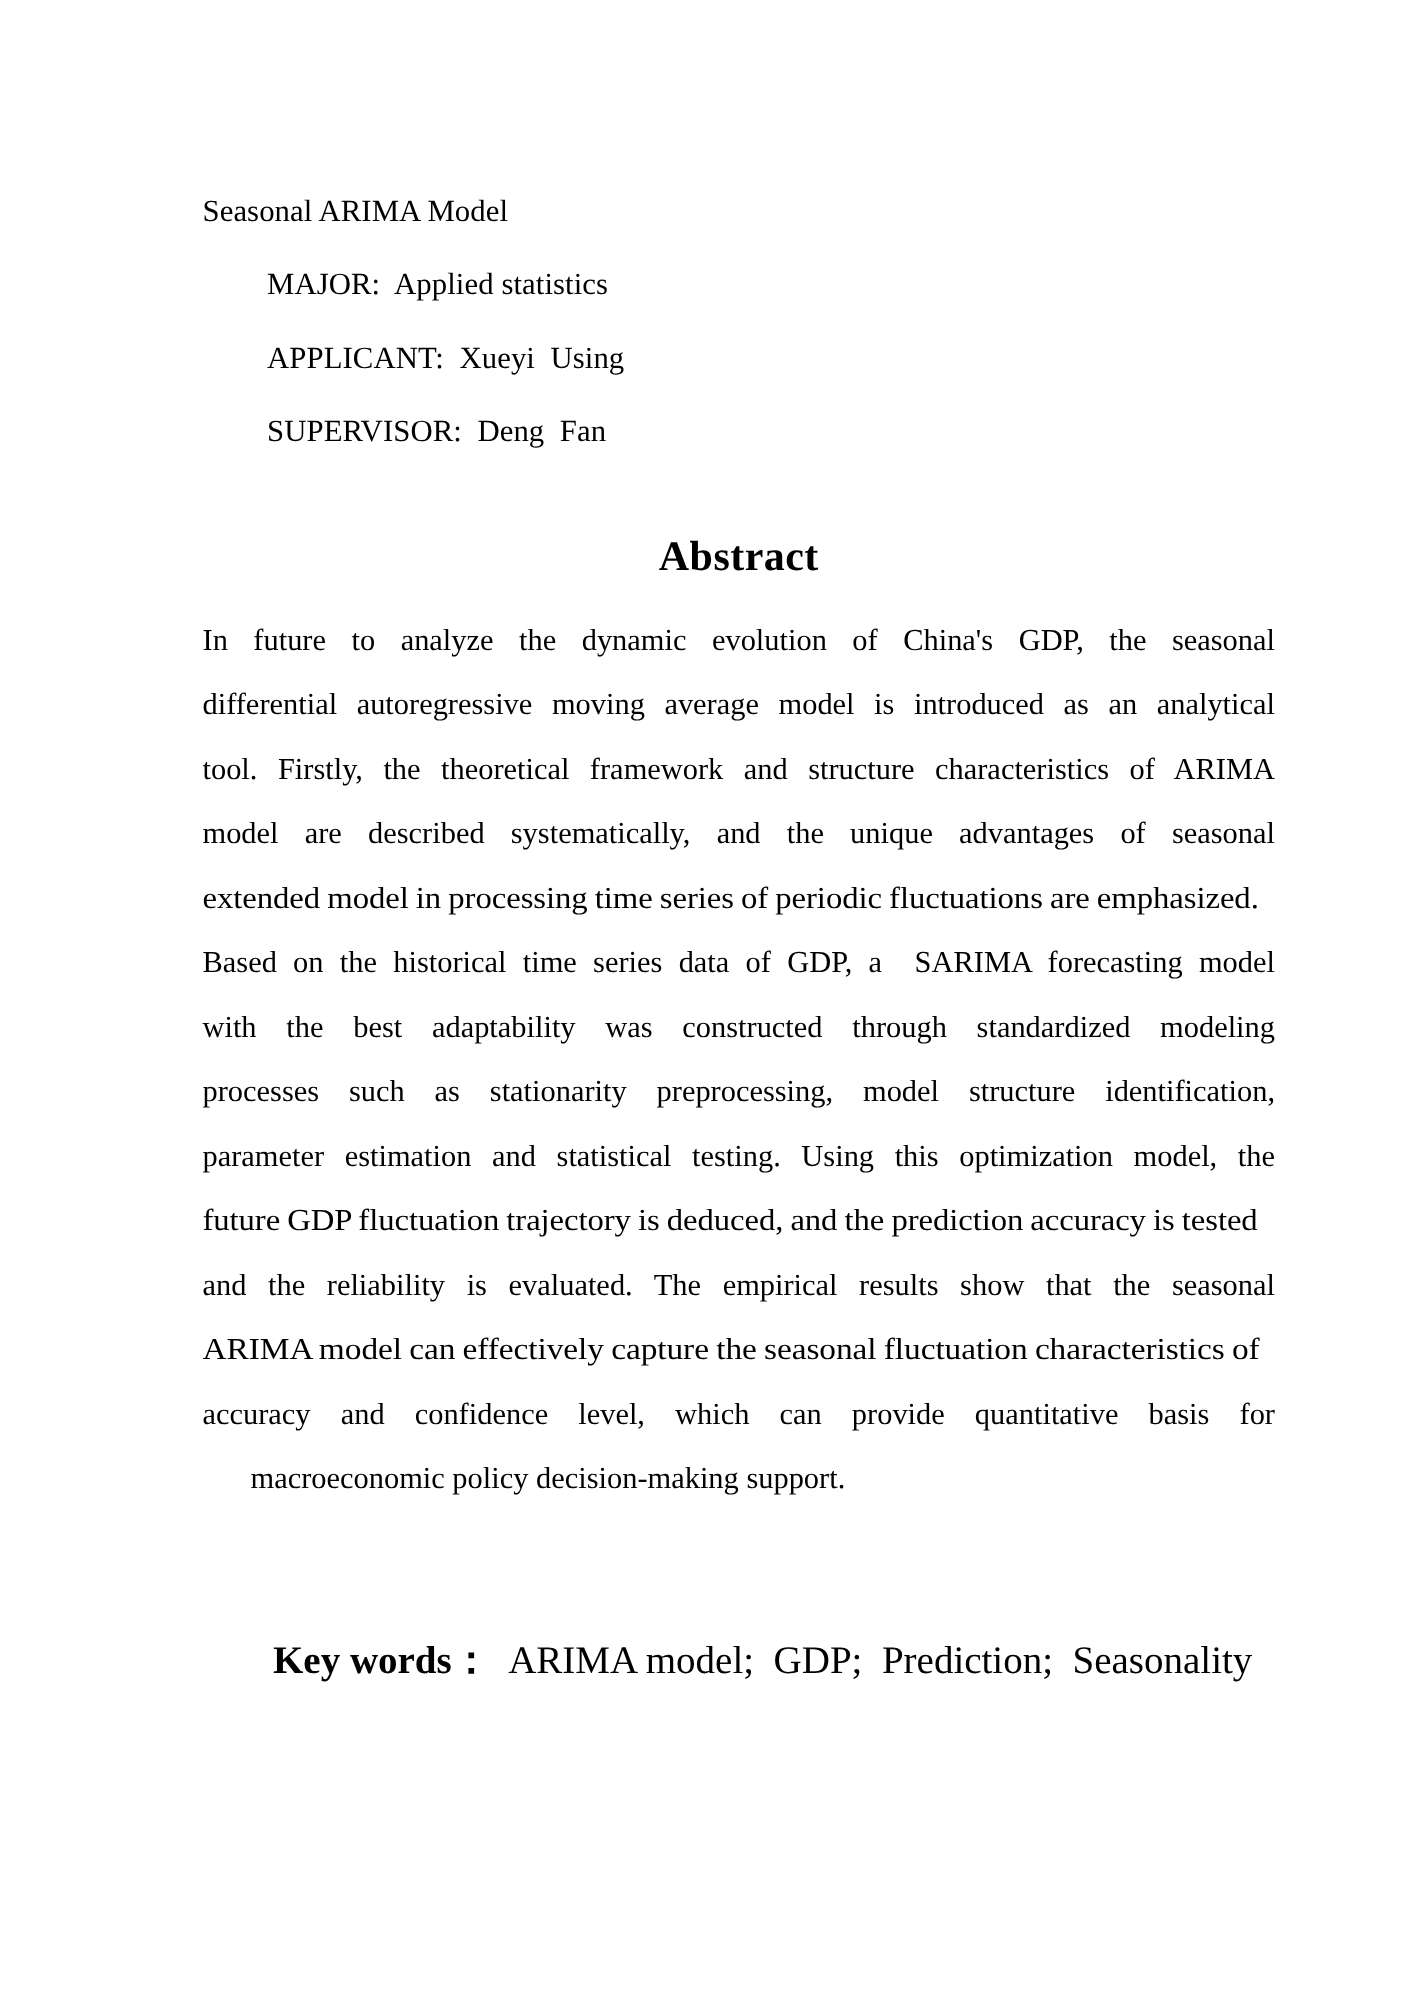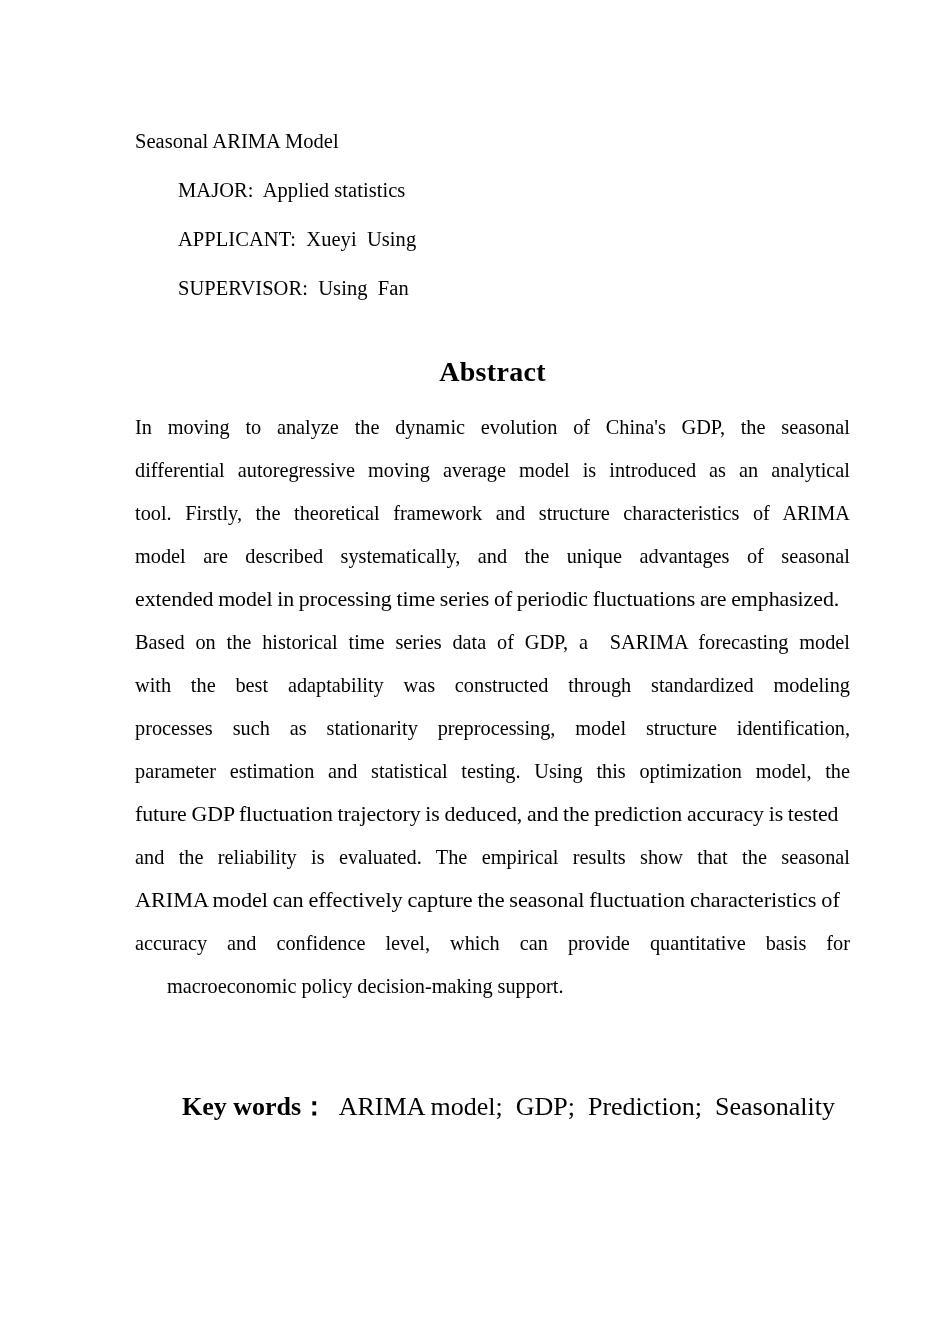--- a/index.html
+++ b/index.html
@@ -105,27 +105,27 @@
 </style>
 </head>
 <body>
 
 <div class="page">
 
   <div class="doc-header">
     <div class="header-line">Seasonal ARIMA Model</div>
     <div class="header-line indented">MAJOR:  Applied statistics</div>
     <div class="header-line indented">APPLICANT:  Xueyi  Using</div>
-    <div class="header-line indented">SUPERVISOR:  Using  Fan</div>
+    <div class="header-line indented">SUPERVISOR:  Deng  Fan</div>
   </div>
 
   <div class="abstract-heading">Abstract</div>
 
   <div class="abstract-body">
-    <span class="ab-line just">In  moving  to  analyze  the  dynamic  evolution  of  China's  GDP,  the  seasonal</span>
+    <span class="ab-line just">In  future  to  analyze  the  dynamic  evolution  of  China's  GDP,  the  seasonal</span>
     <span class="ab-line just">differential autoregressive moving average model is introduced as an analytical</span>
     <span class="ab-line just">tool. Firstly, the theoretical framework and structure characteristics of ARIMA</span>
     <span class="ab-line just">model  are  described  systematically,  and  the  unique  advantages  of  seasonal</span>
     <span class="ab-line tight" style="white-space: pre; text-align: left; display: block; transform: scaleX(1.0768); width: 664px;">extended model in processing time series of periodic fluctuations are emphasized.</span>
     <span class="ab-line just">Based on the historical time series data of GDP, a  SARIMA forecasting model</span>
     <span class="ab-line just">with  the  best  adaptability  was  constructed  through  standardized  modeling</span>
     <span class="ab-line just">processes  such  as  stationarity  preprocessing,  model  structure  identification,</span>
     <span class="ab-line just">parameter estimation and statistical testing. Using this optimization model, the</span>
     <span class="ab-line tight" style="white-space: pre; text-align: left; display: block; transform: scaleX(1.0753); width: 664.906px;">future GDP fluctuation trajectory is deduced, and the prediction accuracy is tested</span>
     <span class="ab-line just">and  the  reliability  is  evaluated.  The  empirical  results  show  that  the  seasonal</span>

